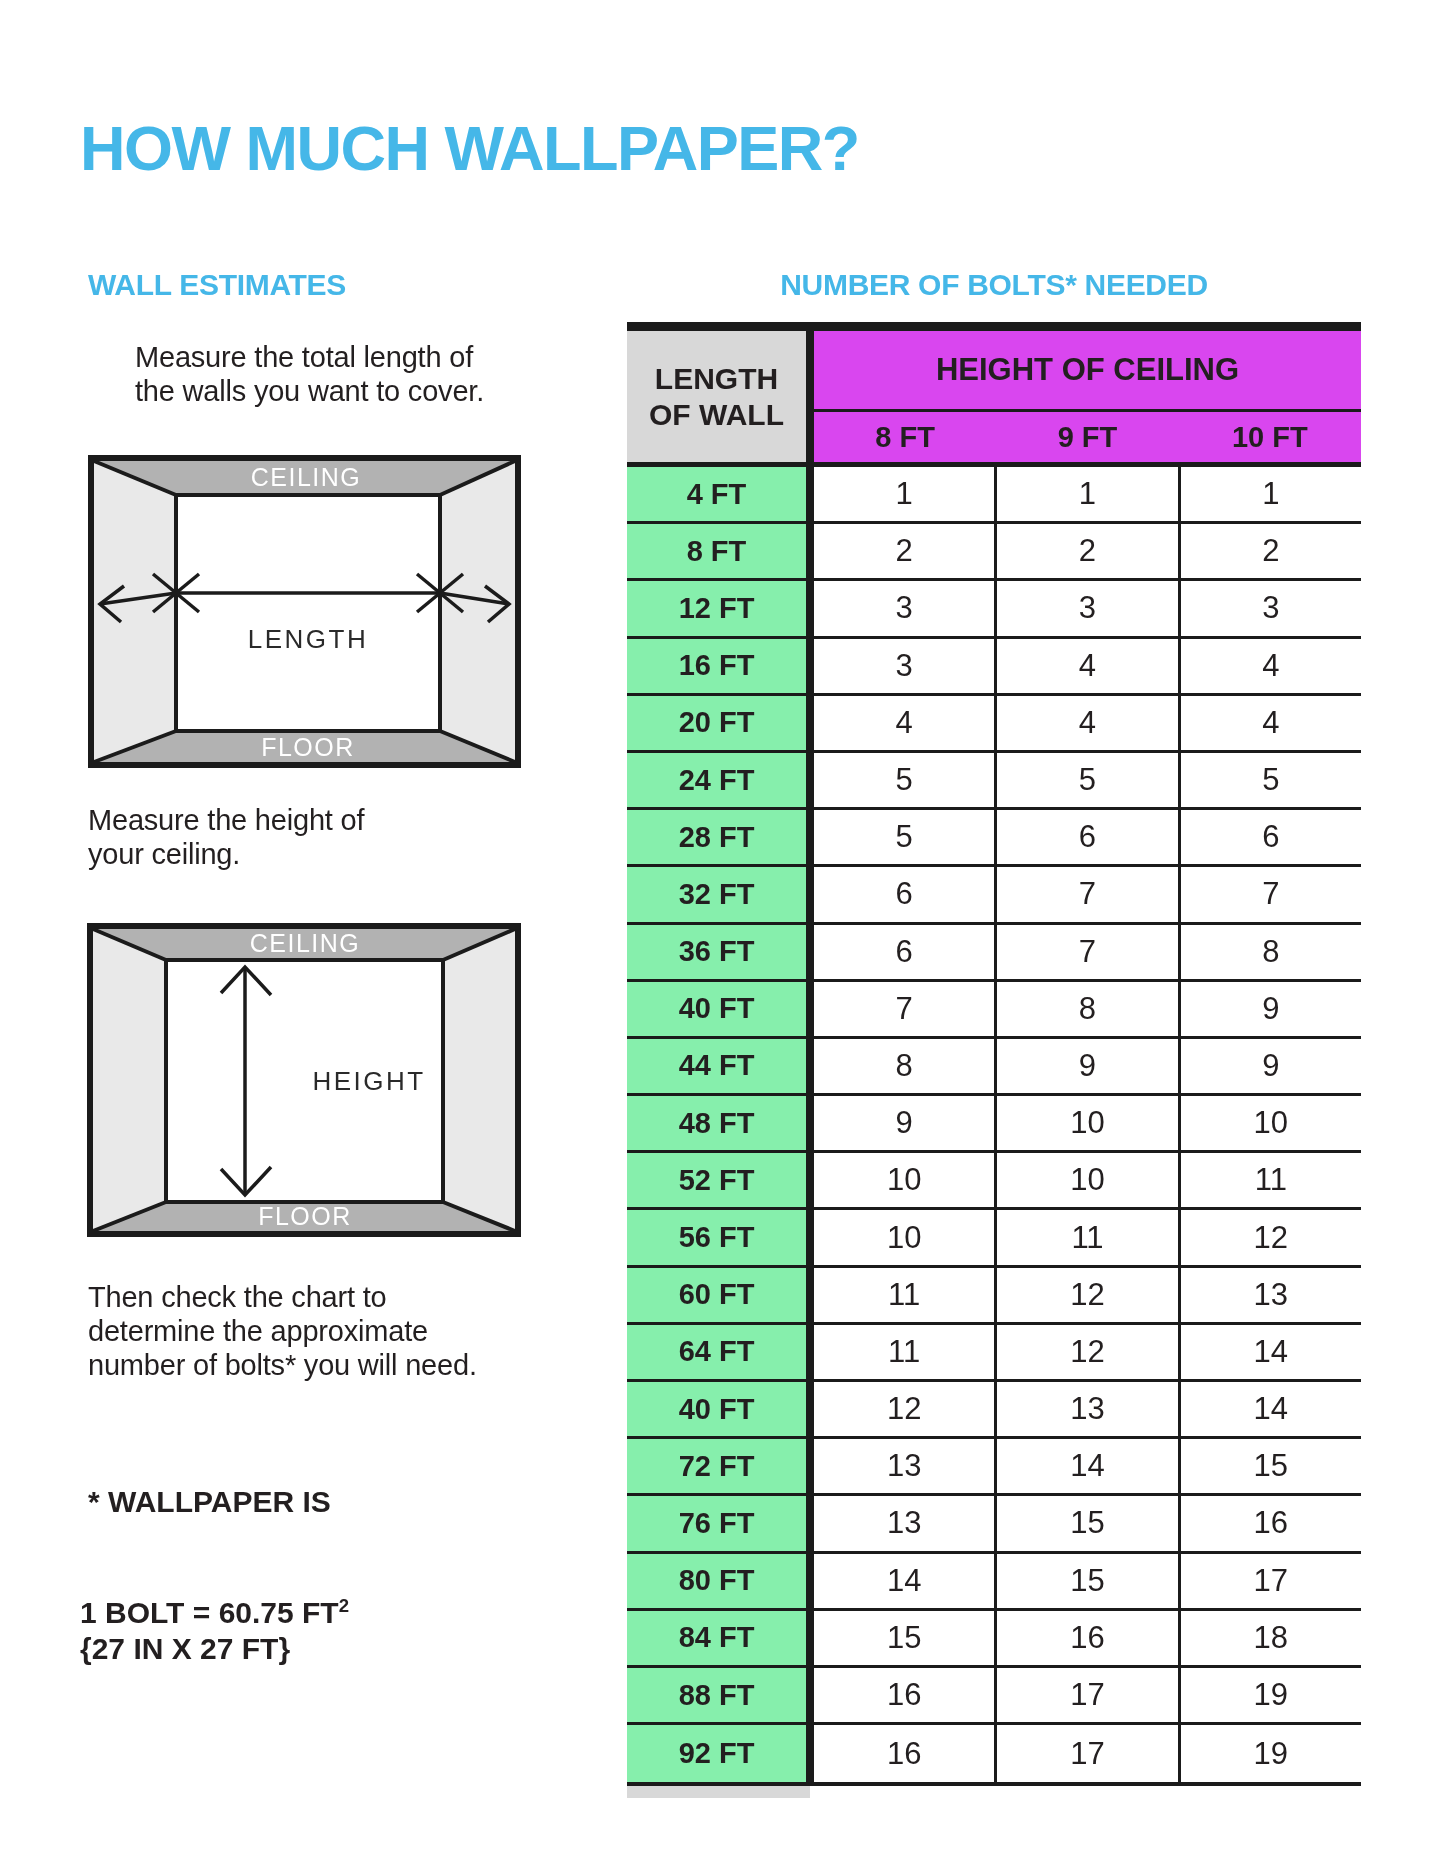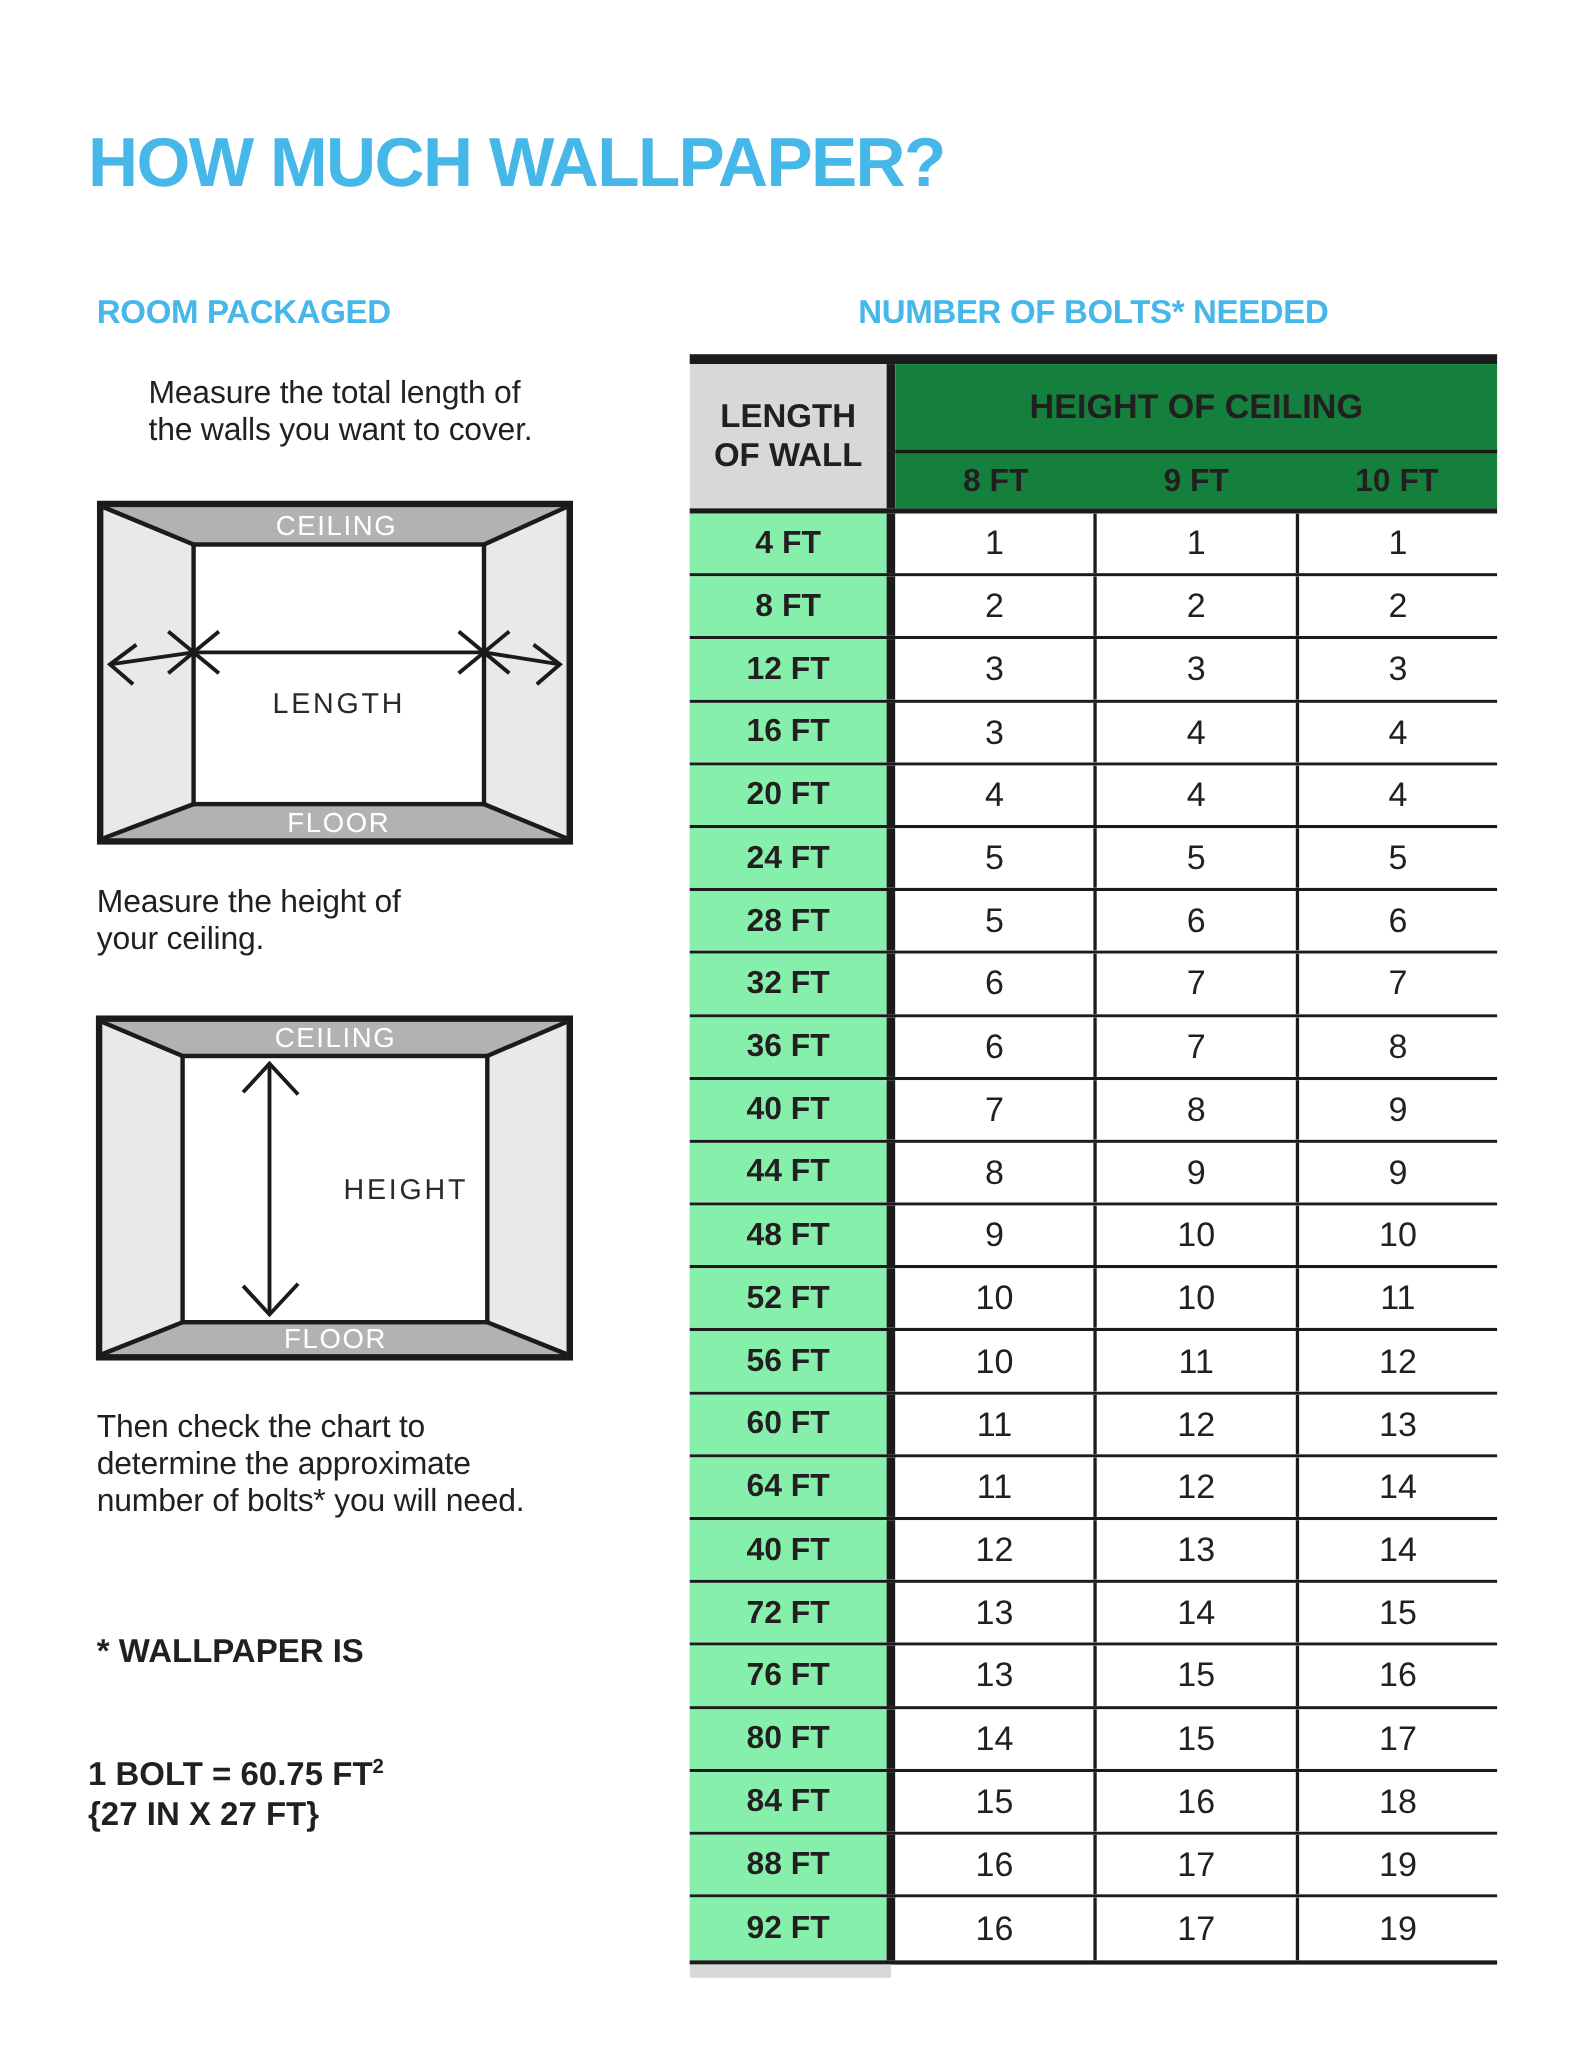--- a/index.html
+++ b/index.html
@@ -32,21 +32,21 @@
   .diag2{left:87px;top:923px;}
   
   .bolt-table{left:627px;top:322px;width:734px;}
   .t-topbar{height:9px;background:#1b1b1b;}
   .t-head{display:flex;height:131px;}
   .t-corner{
     width:179px;background:#d8d8d8;display:flex;flex-direction:column;
     align-items:center;justify-content:center;font-size:30px;font-weight:bold;line-height:36px;
   }
   .t-divider{width:8px;background:#1b1b1b;}
-  .t-headright{flex:1;display:flex;flex-direction:column;background:#15803d;}
+  .t-headright{flex:1;display:flex;flex-direction:column;background:#d946ef;}
   .t-span{
     height:81px;border-bottom:3px solid #1b1b1b;display:flex;align-items:center;
     justify-content:center;font-size:31px;font-weight:bold;box-sizing:border-box;
   }
   .t-sub{flex:1;display:flex;}
   .t-sub div{flex:1;display:flex;align-items:center;justify-content:center;font-size:29px;font-weight:bold;}
   .t-thickline{height:5px;background:#1b1b1b;}
   .t-row{display:flex;height:57.2px;border-bottom:3px solid #1b1b1b;box-sizing:border-box;}
   .t-row:last-child{border-bottom:none;}
   .t-rowlabel{
@@ -59,21 +59,21 @@
   .t-bottombar{height:4px;background:#1b1b1b;}
   .t-tab{width:183px;height:12px;background:#d8d8d8;}
   
   .roomtext{font-family:"Liberation Sans",sans-serif;}
 </style>
 </head>
 <body>
 
 <div class="abs page-title">HOW MUCH WALLPAPER?</div>
 
-<div class="abs section-heading h-room">ROOM PACKAGED</div>
+<div class="abs section-heading h-room">WALL ESTIMATES</div>
 <div class="abs section-heading h-table">NUMBER OF BOLTS* NEEDED</div>
 
 <div class="abs para p1">
   <div>Measure the total length of</div>
   <div>the walls you want to cover.</div>
 </div>
 
 <svg class="abs diag1" width="433" height="313" viewBox="0 0 433 313">
   <polygon points="6,6 427,6 352,40 88,40" fill="#b2b2b2"></polygon>
   <polygon points="88,276 352,276 427,307 6,307" fill="#b2b2b2"></polygon>

